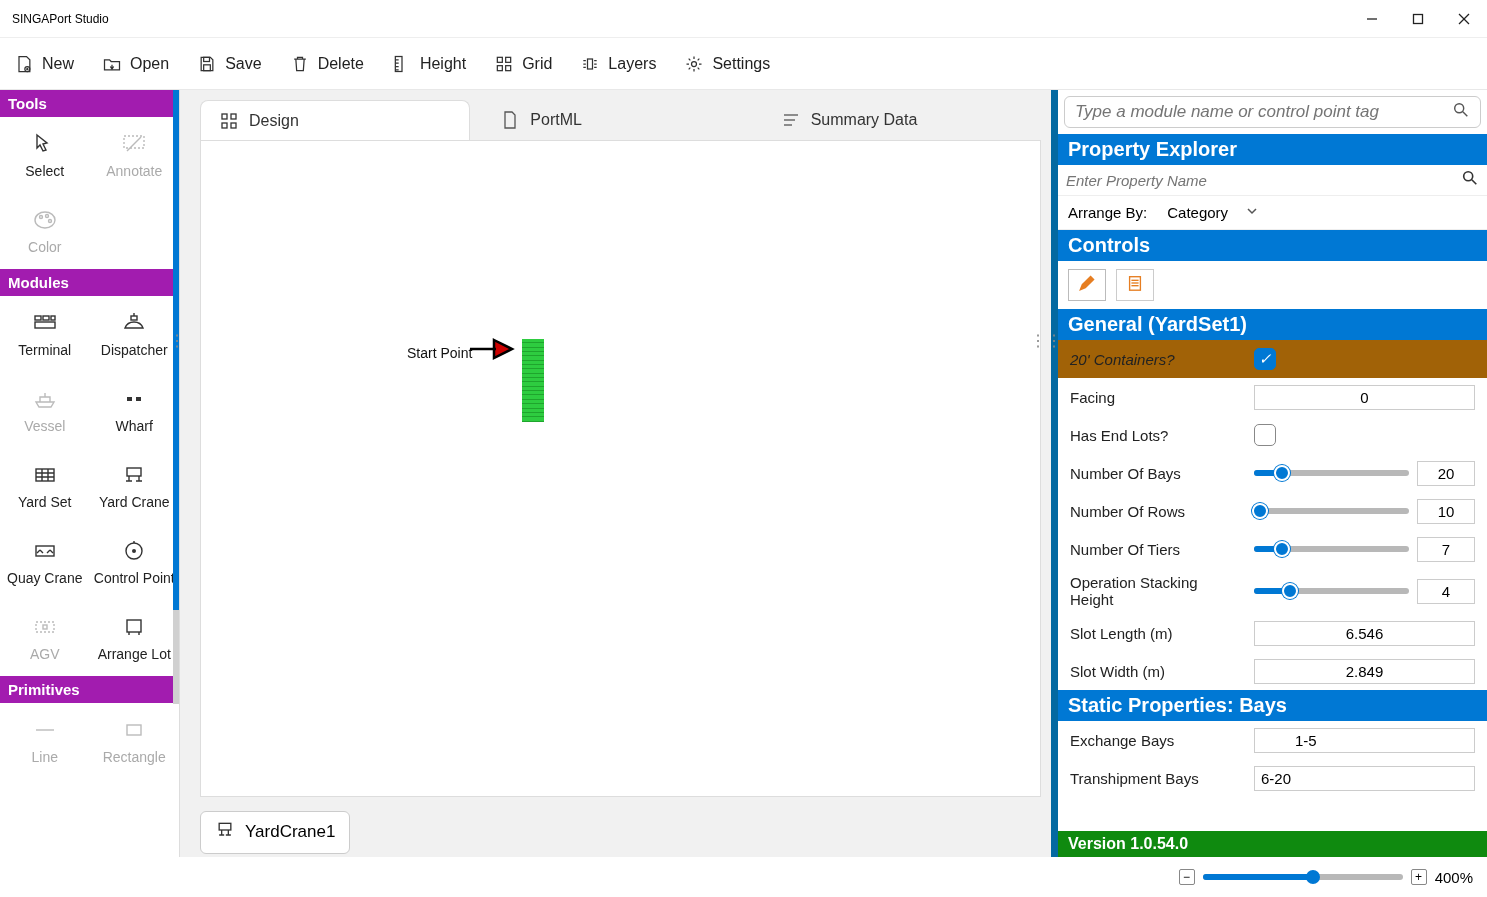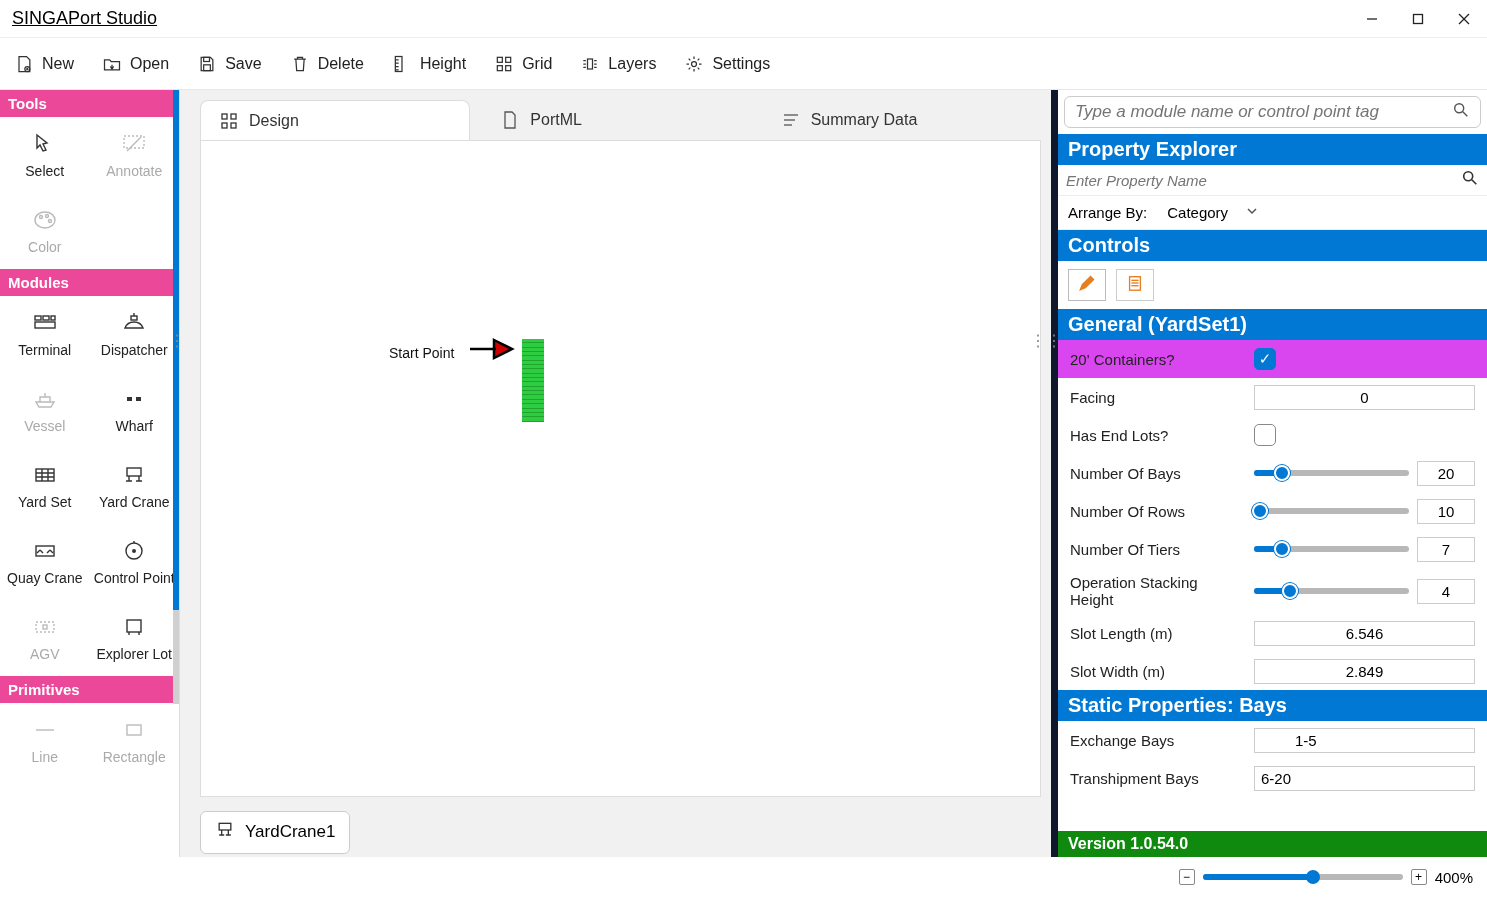--- a/index.html
+++ b/index.html
@@ -1,35 +1,35 @@
 <!DOCTYPE html>
 <html><head>
 <meta charset="utf-8">
 <style>
 * { margin:0; padding:0; box-sizing:border-box; font-family:"Segoe UI", Arial, sans-serif; }
 html,body { width:1487px; height:897px; overflow:hidden; background:#fff; }
 
 
-.titlebar { height:38px; display:flex; align-items:center; padding:0 0 0 12px; font-size:18px; border-bottom:1px solid #eee;text-decoration:underline;}
+.titlebar { height:38px; display:flex; align-items:center; padding:0 0 0 12px; font-size:12px; border-bottom:1px solid #eee;}
 .titlebar .title { flex:1; }
 .titlebar .winbtn { width:46px; height:38px; display:flex; align-items:center; justify-content:center; font-size:14px; }
 
 
 .toolbar { height:52px; display:flex; align-items:center; gap:28px; padding:0 14px; border-bottom:1px solid #e8e8e8; }
 .toolbar .tbtn { display:flex; align-items:center; gap:8px; font-size:16px; color:#222; }
 .toolbar .tbtn .ico { width:20px; height:20px; display:flex; align-items:center; justify-content:center;}
 .toolbar .tbtn svg { width:20px; height:20px; stroke:#333; fill:none; stroke-width:1.5;}
 
 
 .main { display:flex; height:calc(100% - 38px - 52px - 40px); }
 
 
 .left { width:180px; display:flex; flex-direction:column; border-right:1px solid #ddd; position:relative;}
 .left .scroll-holder { flex:1; overflow:hidden; }
-.left .sec-head { background:#ec4899; color:#fff; font-size:15px; font-weight:600; padding:5px 8px; }
+.left .sec-head { background:#a21caf; color:#fff; font-size:15px; font-weight:600; padding:5px 8px; }
 .left .grid2 { display:grid; grid-template-columns:1fr 1fr; }
 .left .tool { display:flex; flex-direction:column; align-items:center; justify-content:center; gap:6px; height:76px; font-size:14px; color:#222; }
 .left .tool.dis { color:#aaa; }
 .left .tool .ico { width:30px; height:26px; display:flex; align-items:center; justify-content:center;}
 .left .tool svg { width:30px; height:26px; stroke:#333; fill:none; stroke-width:1.4;}
 .left .tool.dis svg { stroke:#bbb; }
 .left .vscroll { position:absolute; right:0; top:0; width:6px; height:614px; background:#d0d0d0; }
 .left .vscroll .thumb { position:absolute; left:0; width:6px; background:#0078d4; }
 
 
@@ -37,36 +37,36 @@
 .tabs { height:50px; display:flex; align-items:stretch; padding:10px 20px 0 20px; gap:12px;}
 .tab { flex:1; display:flex; align-items:center; gap:10px; padding:0 18px; font-size:16px; color:#333; border-radius:8px 8px 0 0; }
 .tab.active { background:#fff; border:1px solid #ddd; border-bottom:none;}
 .tab .ico { width:20px; height:20px; }
 .canvas { flex:1; margin:0 10px 10px 20px; background:#fff; border:1px solid #ddd; position:relative; overflow:hidden;}
 .splitter-v { position:absolute; width:10px; top:300px; height:80px; display:flex; align-items:center; justify-content:center; color:#888; cursor:ew-resize;}
 .canvas-footer { height:50px; display:flex; align-items:center; padding:0 20px;}
 .crane-chip { display:inline-flex; align-items:center; gap:10px; background:#fff; border:1px solid #ccc; border-radius:6px; padding:8px 14px; font-size:17px;}
 
 
-.right { width:436px; display:flex; flex-direction:column; border-left:7px solid #0f172a; }
+.right { width:436px; display:flex; flex-direction:column; border-left:7px solid #0369a1; }
 .searchbar { padding:6px; }
 .searchbar .sbox { display:flex; align-items:center; border:1px solid #ccc; border-radius:6px; padding:4px 10px; }
 .searchbar input { border:none; outline:none; flex:1; font-size:17px; font-style:italic; color:#777; background:transparent; }
 .sec-blue { background:#0078d4; color:#fff; font-size:20px; font-weight:600; padding:4px 10px; }
 .sec-green { background:#0f8a0f; color:#fff; font-size:16px; font-weight:600; padding:4px 10px; }
 .propsearch { display:flex; align-items:center; padding:4px 8px; gap:6px; border-bottom:1px solid #eee;}
 .propsearch input { flex:1; border:none; outline:none; font-size:15px; font-style:italic; color:#888; }
 .arrangeby { display:flex; align-items:center; gap:10px; padding:6px 10px; font-size:15px; border-bottom:1px solid #eee;}
 .arrangeby .sel { display:flex; align-items:center; gap:17px; padding:2px 10px; }
 .ctrls { display:flex; gap:10px; padding:8px 10px; }
 .ctrls .cbtn { width:38px; height:32px; border:1px solid #ccc; display:flex; align-items:center; justify-content:center;}
 .ctrls .cbtn.active { background:#fff; border-color:#bbb;}
 .proplist { flex:1; overflow:auto; }
 .prow { display:flex; align-items:center; padding:6px 12px; gap:10px; min-height:38px;}
-.prow.alt { background:#d946ef; }
+.prow.alt { background:#a16207;font-style:italic; }
 .prow .plabel { width:174px; font-size:15px; color:#222;}
 .prow .pval { flex:1; }
 .prow input[type=text]{ width:100%; border:1px solid #ccc; padding:3px 6px; text-align:center; font-size:15px;}
 .chk { width:22px; height:22px; border-radius:5px; border:1.5px solid #888; display:flex; align-items:center; justify-content:center;}
 .chk.checked { background:#0078d4; border-color:#0078d4; color:#fff; font-size:15px;}
 .slider-row { display:flex; align-items:center; gap:8px; flex:1;}
 .slider { flex:1; height:6px; background:#b8b8b8; border-radius:3px; position:relative;}
 .slider .fill { position:absolute; left:0; top:0; bottom:0; background:#0078d4; border-radius:3px;}
 .slider .knob { position:absolute; top:50%; transform:translate(-50%,-50%); width:16px; height:16px; background:#0078d4; border-radius:50%; border:2px solid #fff; box-shadow:0 0 0 1px #0078d4;}
 .numbox { width:58px; border:1px solid #ccc; text-align:center; font-size:15px; padding:3px 0;}
@@ -313,21 +313,21 @@
             </span>
           <span>AGV</span>
         </div>
         <div class="tool">
           <span class="ico">
               <svg viewBox="0 0 30 26">
                 <rect x="8" y="6" width="14" height="12"></rect>
                 <path d="M10 18v3M20 18v3"></path>
               </svg>
             </span>
-          <span>Explorer Lot</span>
+          <span>Arrange Lot</span>
         </div>
       </div>
 
       <div class="sec-head">Primitives</div>
       <div class="grid2">
         <div class="tool dis">
           <span class="ico">
               <svg viewBox="0 0 30 26">
                 <line x1="6" y1="13" x2="24" y2="13"></line>
               </svg>
@@ -369,21 +369,21 @@
         <span class="ico"><svg viewBox="0 0 20 20" stroke="#555" fill="none" stroke-width="1.3">
               <line x1="3" y1="5" x2="17" y2="5"></line>
               <line x1="3" y1="10" x2="14" y2="10"></line>
               <line x1="3" y1="15" x2="11" y2="15"></line>
             </svg></span>
         <span>Summary Data</span>
       </div>
     </div>
 
     <div class="canvas">
-      <span class="label-text" style="left:188px; top:204px;">Start Point</span>
+      <span class="label-text" style="left:206px; top:204px;">Start Point</span>
       <svg class="arrow" style="left:267px; top:195px;" width="50" height="26">
         <path d="M2 13 h26 M26 4 l18 9 l-18 9 z" fill="#c00" stroke="#000" stroke-width="2.5"></path>
       </svg>
       <div class="green-block" style="left:321px; top:198px; width:22px; height:82px;">
         <div class="stripe"></div>
           <div class="stripe"></div>
           <div class="stripe"></div>
           <div class="stripe"></div>
           <div class="stripe"></div>
         <div class="stripe"></div>

